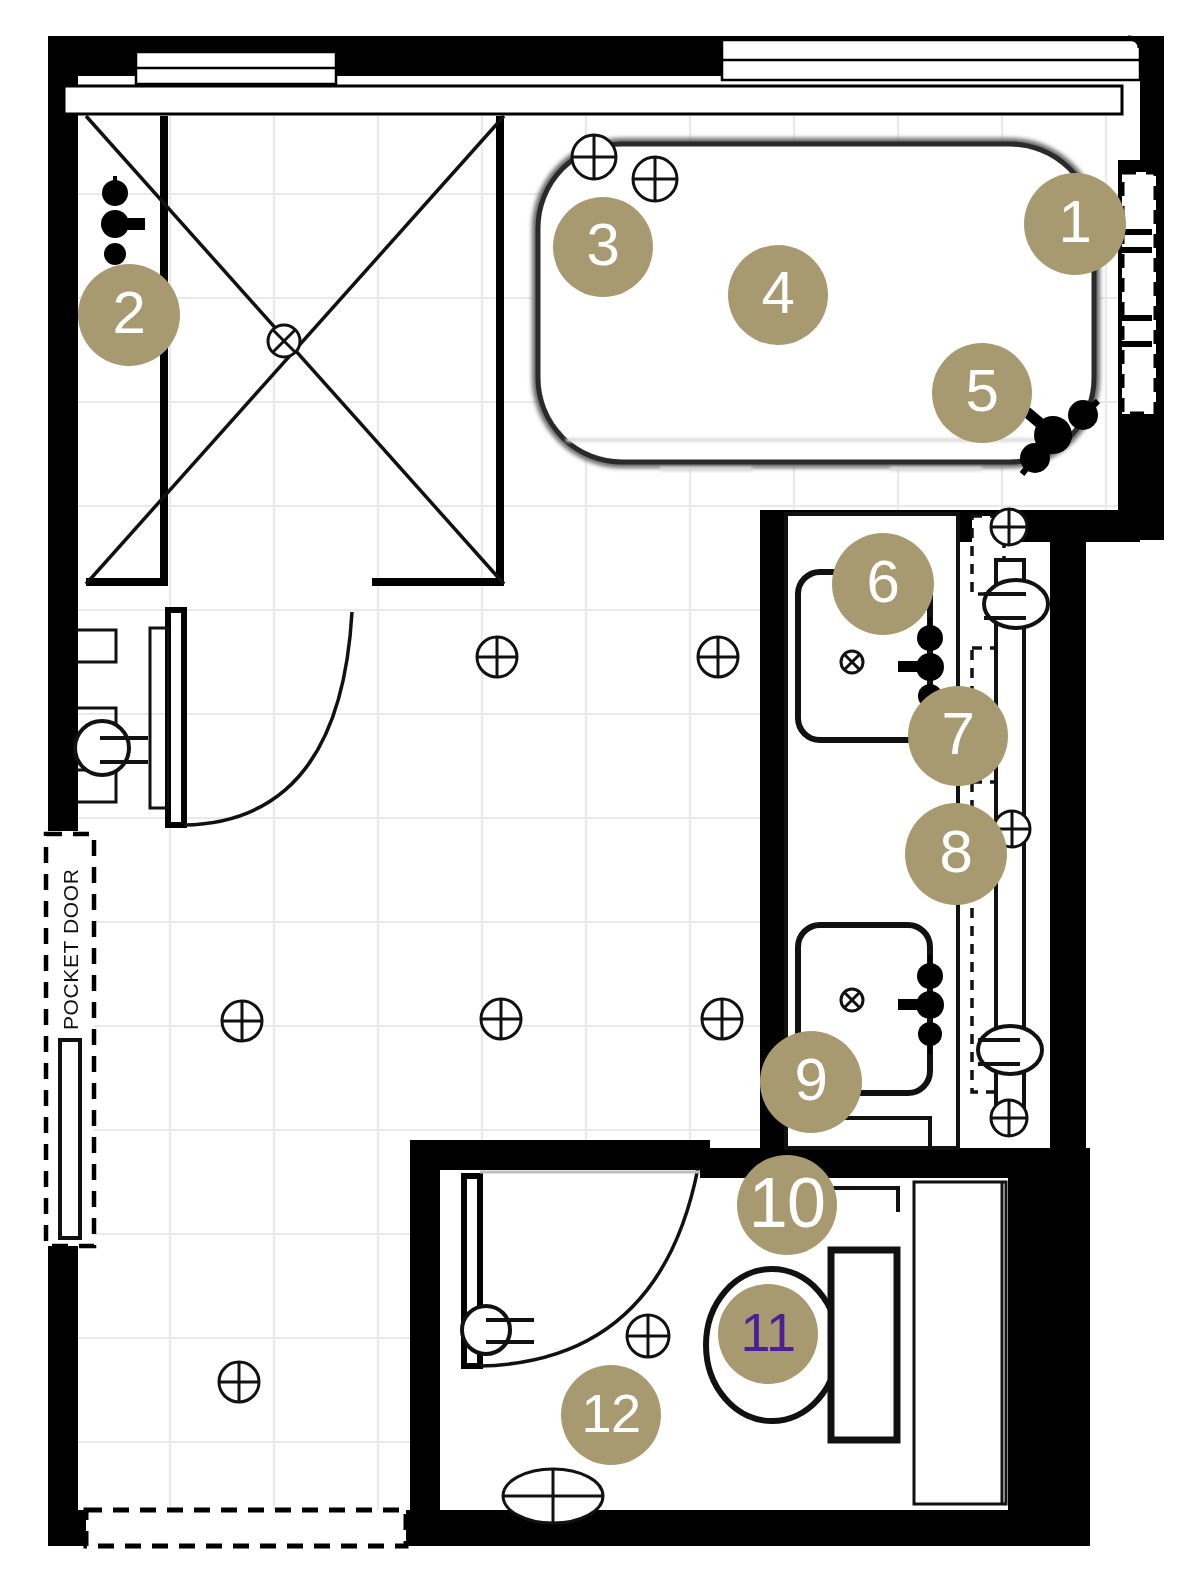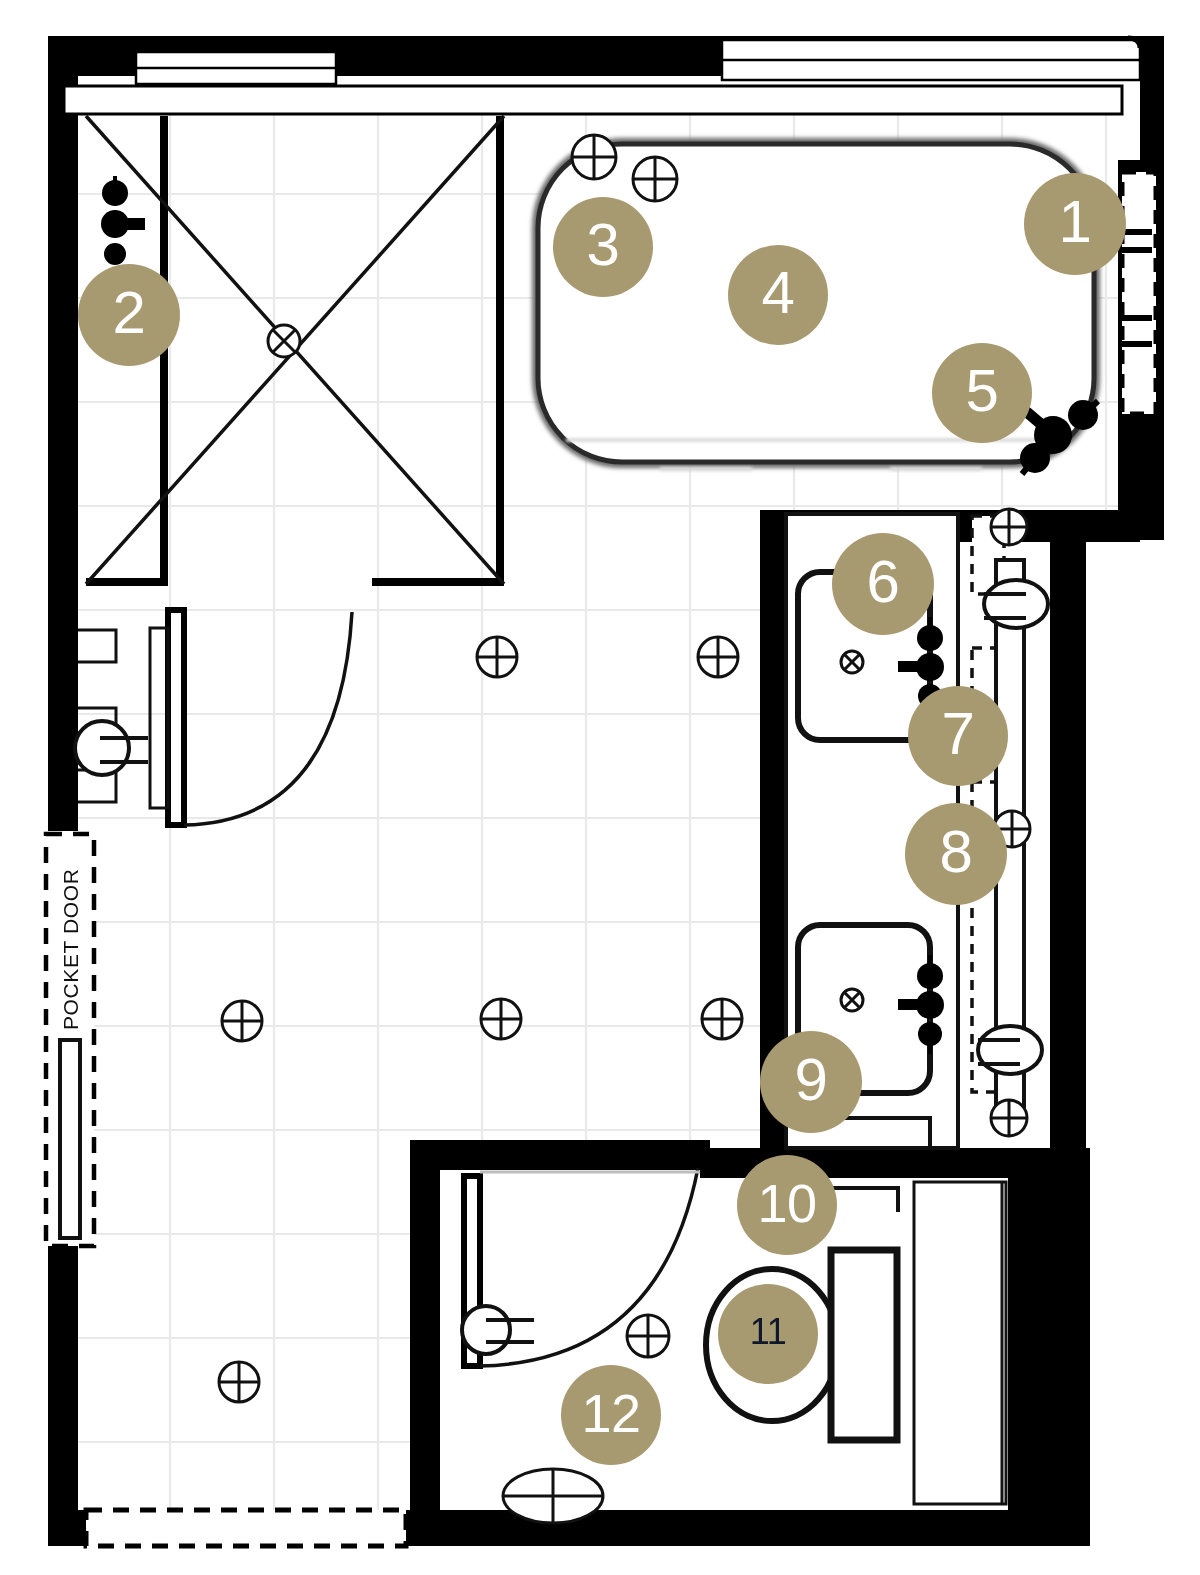--- a/index.html
+++ b/index.html
@@ -389,24 +389,24 @@
       </div>
       <div class="badge" style="left: 908px; top: 686px; width: 100px; height: 100px; font-size: 60px; background: rgb(168, 154, 112); color: rgb(255, 255, 255);">
         <span>7</span>
       </div>
       <div class="badge" style="left: 905px; top: 803px; width: 102px; height: 102px; font-size: 60px; background: rgb(168, 154, 112); color: rgb(255, 255, 255);">
         <span>8</span>
       </div>
       <div class="badge" style="left: 760px; top: 1031px; width: 102px; height: 102px; font-size: 60px; background: rgb(168, 154, 112); color: rgb(255, 255, 255);">
         <span>9</span>
       </div>
-      <div class="badge" style="left: 737px; top: 1155px; width: 100px; height: 100px; font-size: 54px; background: rgb(168, 154, 112); color: rgb(255, 255, 255);">
+      <div class="badge" style="left: 737px; top: 1155px; width: 100px; height: 100px; font-size: 70px; background: rgb(168, 154, 112); color: rgb(255, 255, 255);">
         <span>10</span>
       </div>
-      <div class="badge" style="left: 718px; top: 1284px; width: 100px; height: 100px; font-size: 36px; background: rgb(168, 154, 112); color: #0f172a;">
+      <div class="badge" style="left: 718px; top: 1284px; width: 100px; height: 100px; font-size: 54px; background: rgb(168, 154, 112); color: #4c1d95;">
         <span>11</span>
       </div>
       <div class="badge" style="left: 561px; top: 1365px; width: 100px; height: 100px; font-size: 54px; background: rgb(168, 154, 112); color: rgb(255, 255, 255);">
         <span>12</span>
       </div>
     </div>
 
 </div>
 
 </body></html>

